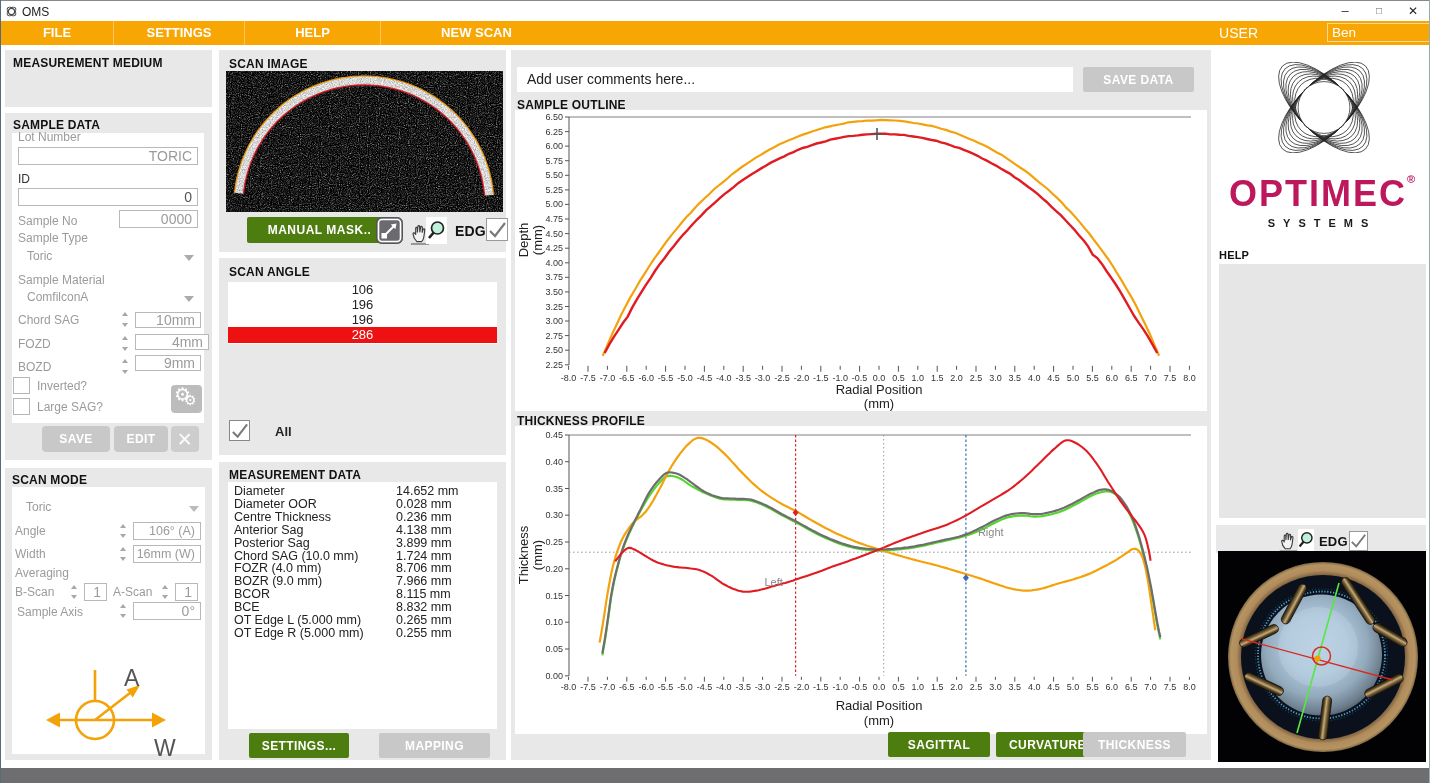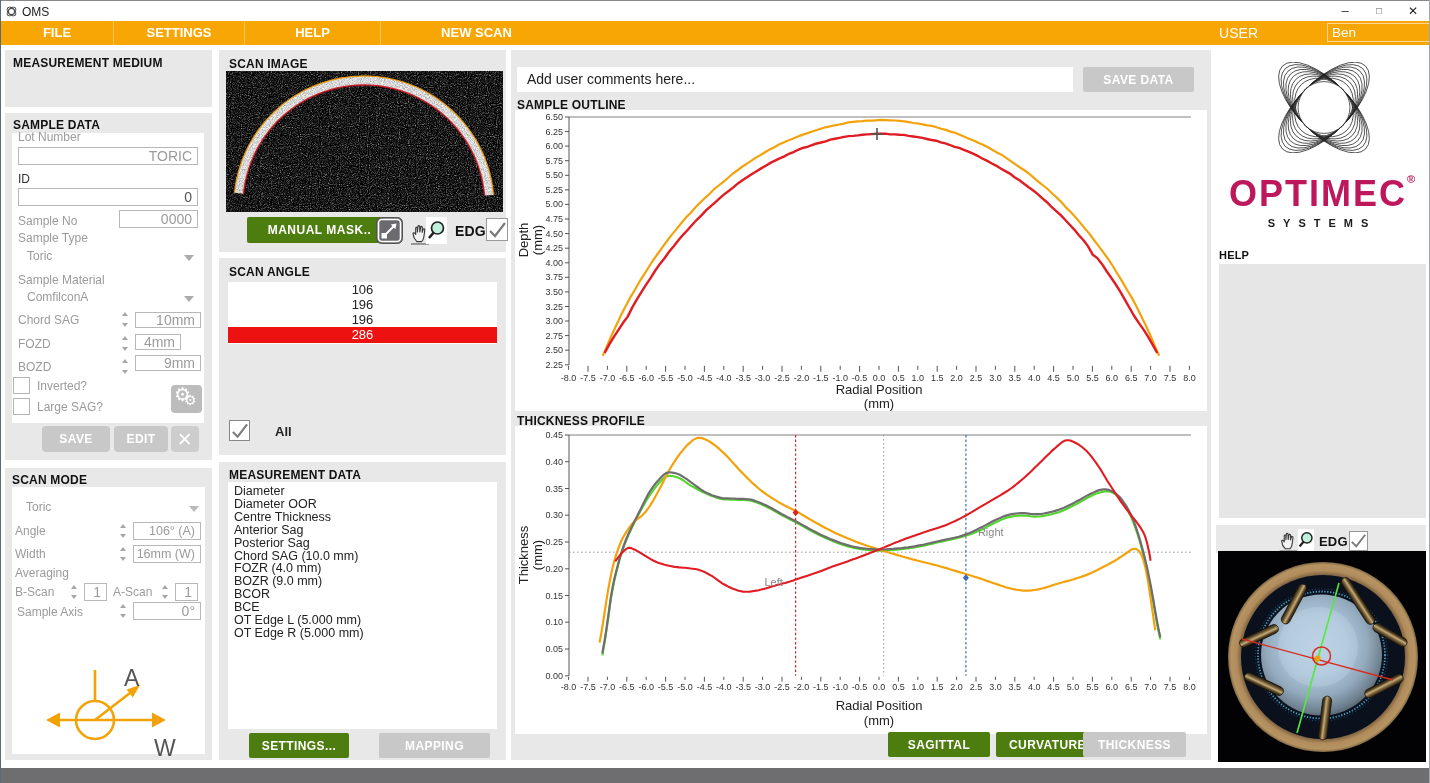--- a/index.html
+++ b/index.html
@@ -58,21 +58,21 @@
   <div class="lbl" style="left:22px;top:136px;">Toric</div>
   <span class="abs" style="left:179px;top:142px;width:0;height:0;border-left:5px solid transparent;border-right:5px solid transparent;border-top:6px solid #acabab;"></span>
   <div class="lbl" style="left:13px;top:160px;">Sample Material</div>
   <div class="lbl" style="left:22px;top:177px;">ComfilconA</div>
   <span class="abs" style="left:179px;top:183px;width:0;height:0;border-left:5px solid transparent;border-right:5px solid transparent;border-top:6px solid #acabab;"></span>
   <div class="lbl" style="left:13px;top:200px;">Chord SAG</div>
   <div class="spin" style="left:117px;top:198px;height:17px;"></div>
   <div class="inp" style="left:130px;top:199px;width:66px;height:16px;">10mm</div>
   <div class="lbl" style="left:13px;top:224px;">FOZD</div>
   <div class="spin" style="left:117px;top:222px;height:17px;"></div>
-  <div class="inp" style="left:130px;top:221px;width:46px;height:16px;">4mm</div>
+  <div class="inp" style="left:130px;top:221px;width:74px;height:16px;">4mm</div>
   <div class="lbl" style="left:13px;top:247px;">BOZD</div>
   <div class="spin" style="left:117px;top:245px;height:17px;"></div>
   <div class="inp" style="left:130px;top:242px;width:66px;height:16px;">9mm</div>
   <div class="cb" style="left:8px;top:264px;width:17px;height:17px;border-color:#b5b5b5;"></div>
   <div class="lbl" style="left:32px;top:266px;">Inverted?</div>
   <div class="cb" style="left:8px;top:285px;width:17px;height:17px;border-color:#b5b5b5;"></div>
   <div class="lbl" style="left:32px;top:287px;">Large SAG?</div>
   <div class="abs" style="left:166px;top:272px;width:31px;height:28px;background:#bdbcbc;border-radius:4px;color:#fff;">
     <span class="abs" style="left:3px;top:-2px;font-size:19px;">⚙</span>
       <span class="abs" style="left:13px;top:7px;font-size:14px;">⚙</span>
@@ -191,20 +191,21 @@
   <svg class="abs" style="left:12px;top:164px;" width="18" height="18" viewBox="0 0 19 18">
       <path d="M2,10 L7,15 L17,2" fill="none" stroke="#7a7a7a" stroke-width="2.2"></path>
     </svg>
   <div class="abs" style="left:56px;top:166px;font-size:13px;font-weight:bold;color:#222;">All</div>
 </div>
 
 <div class="panel" style="left:218px;top:462px;width:287px;height:298px;">
   <div class="hdr abs" style="left:10px;top:6px;">MEASUREMENT DATA</div>
   <div class="abs" style="left:9px;top:20px;width:269px;height:247px;background:#fff;font-size:13px;color:#222;">
     <div class="abs" style="left:6px;top:3px;line-height:12.9px;font-size:12.5px;">Diameter<br>Diameter OOR<br>Centre Thickness<br>Anterior Sag<br>Posterior Sag<br>Chord SAG (10.0 mm)<br>FOZR (4.0 mm)<br>BOZR (9.0 mm)<br>BCOR<br>BCE<br>OT Edge L (5.000 mm)<br>OT Edge R (5.000 mm)</div>
+    <div class="abs" style="left:168px;top:3px;line-height:12.9px;font-size:12.5px;">14.652 mm<br>0.028 mm<br>0.236 mm<br>4.138 mm<br>3.899 mm<br>1.724 mm<br>8.706 mm<br>7.966 mm<br>8.115 mm<br>8.832 mm<br>0.265 mm<br>0.255 mm</div>
   </div>
   <div class="btn dark" style="left:9px;top:271px;width:100px;height:25px;">SETTINGS...</div>
   <div class="btn lite" style="left:160px;top:271px;width:111px;height:25px;">MAPPING</div>
 </div>
 
 <div class="panel" style="left:510px;top:50px;width:700px;height:710px;">
   <div class="abs" style="left:6px;top:17px;width:556px;height:25px;background:#fff;font-size:14px;color:#222;line-height:25px;padding-left:10px;">Add user comments here...</div>
   <div class="btn lite" style="left:572px;top:17px;width:111px;height:25px;">SAVE DATA</div>
   <div class="hdr abs" style="left:6px;top:48px;">SAMPLE OUTLINE</div>
   <svg class="abs" style="left:4px;top:60px;" width="692" height="301" viewBox="0 0 692 301">

